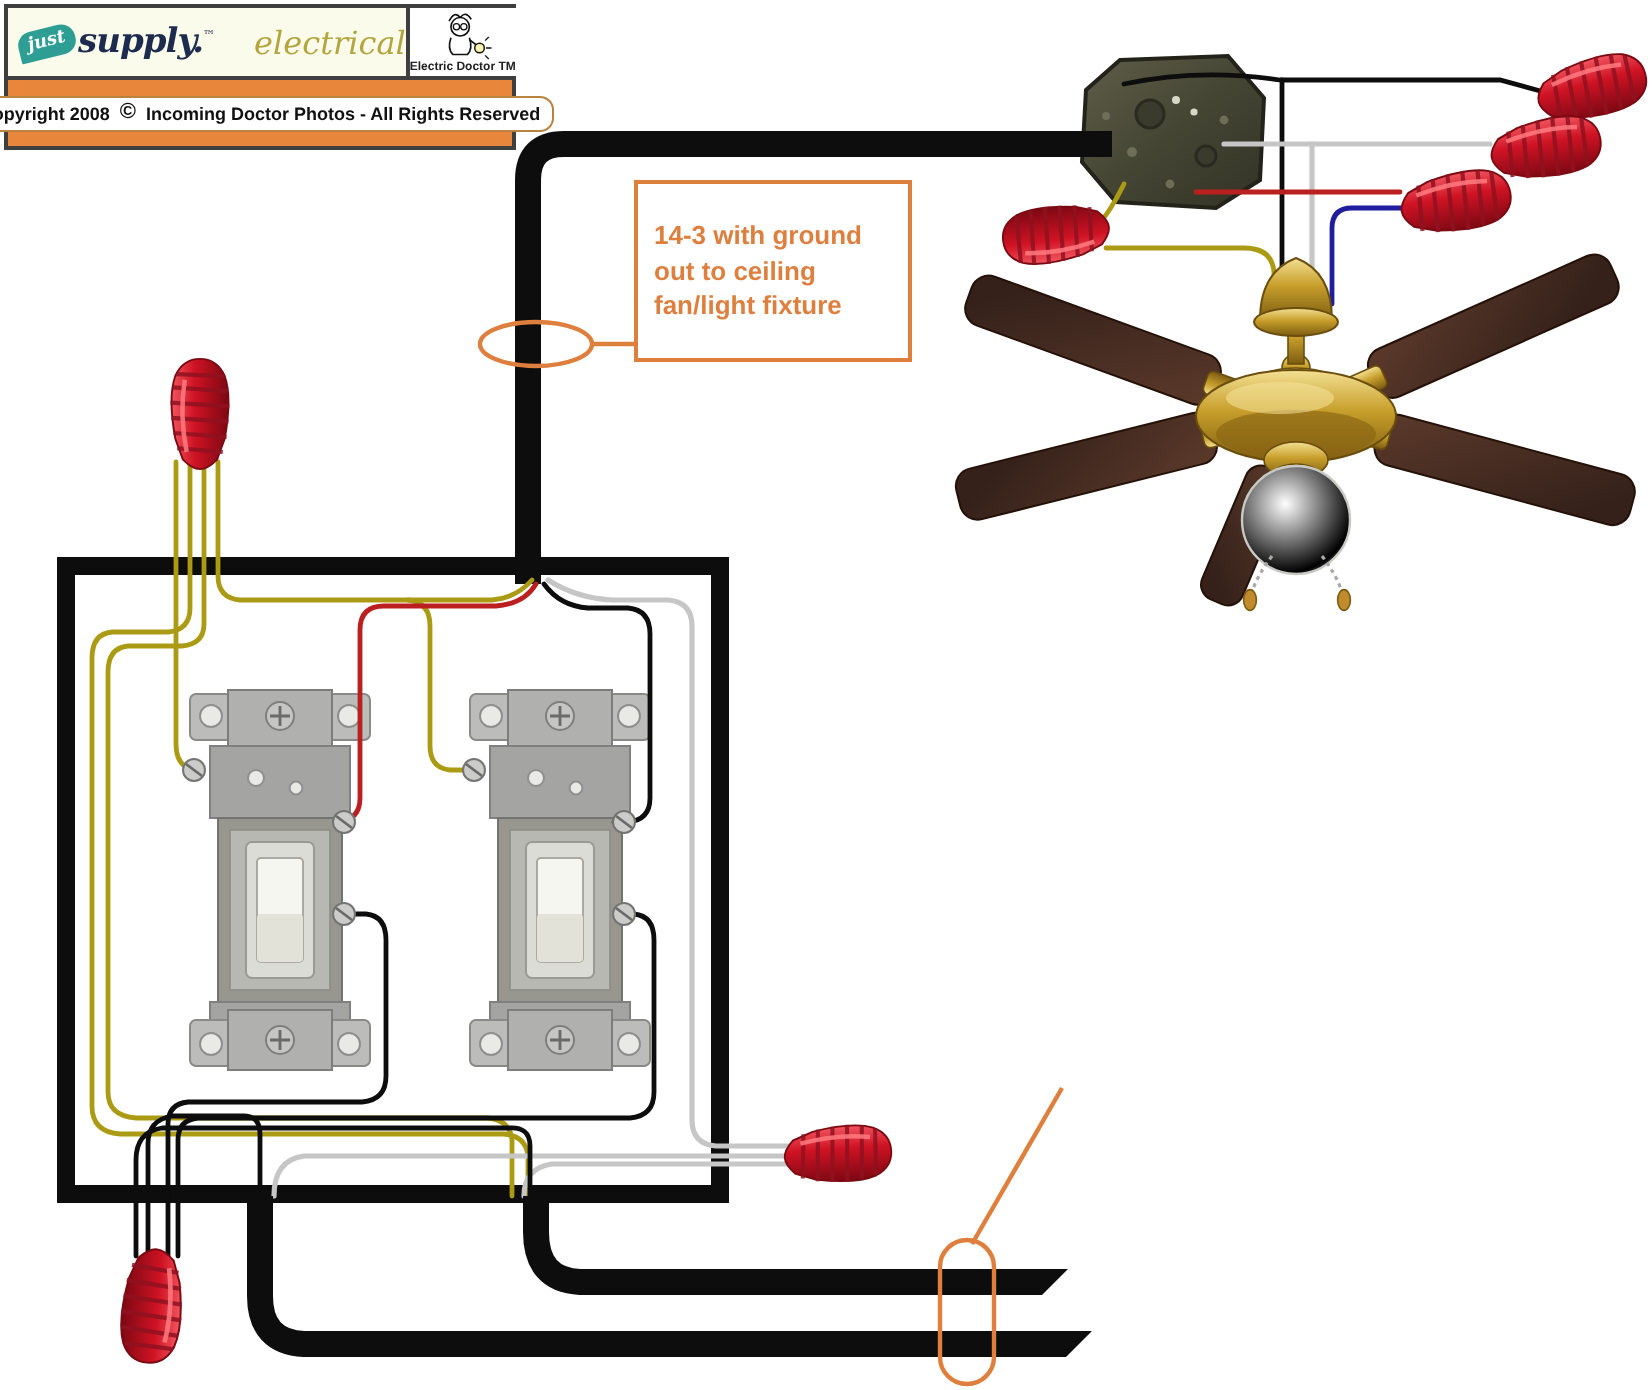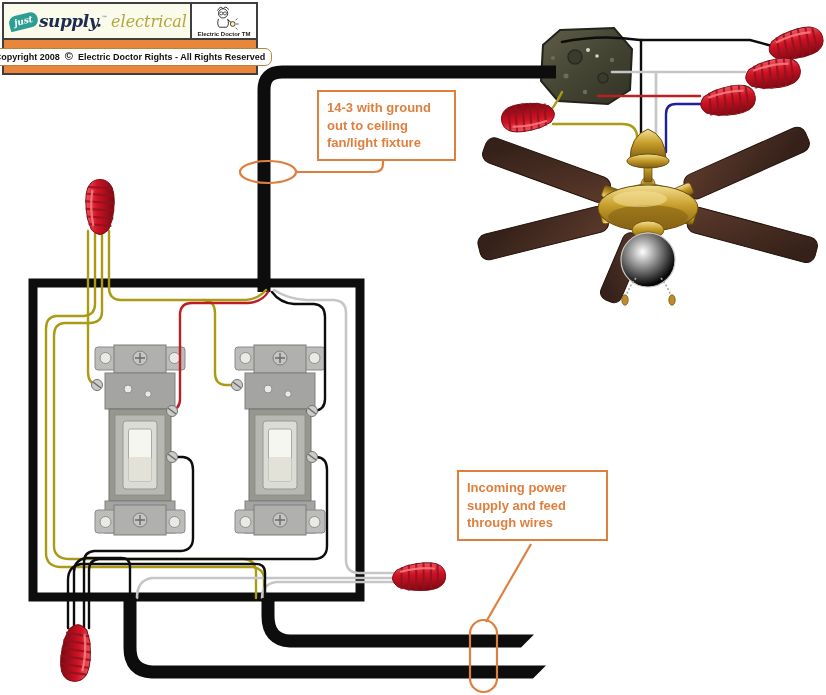--- a/index.html
+++ b/index.html
@@ -23,34 +23,34 @@
   
   .header{position:absolute;left:2px;top:2px;width:256px;border:2px solid #3f3f3f;
           background:#fff;z-index:5;box-sizing:border-box;}
   .header-top{height:34px;display:flex;align-items:stretch;}
   .brand{flex:1;background:#fbfbec;display:flex;align-items:center;padding-left:5px;}
   .bubble{display:inline-block;background:var(--c-brand-teal);color:#fff;
           font:italic bold 9px "DejaVu Serif",serif;padding:2px 5px 3px 5px;
           border-radius:7px 7px 7px 1px;transform:rotate(-14deg);margin-right:1px;}
   .answer{font:italic bold 17px "DejaVu Serif",serif;color:var(--c-brand-navy);letter-spacing:-0.5px;}
   .answer sup{font-size:6px;font-weight:normal;}
-  .product{font:italic 16px "DejaVu Serif",serif;color:var(--c-brand-olive);margin-left:4px;text-align:center;}
+  .product{font:italic 16px "DejaVu Serif",serif;color:var(--c-brand-olive);margin-left:20px;text-align:center;}
   .doctor-box{width:64px;border-left:2px solid #3f3f3f;background:#fff;display:flex;
               flex-direction:column;align-items:center;justify-content:center;gap:1px;}
   .doctor-label{font-size:6px;font-weight:bold;color:#222;white-space:nowrap;}
   .header-bar{height:33px;background:var(--c-header-bar-orange);display:flex;align-items:center;
               justify-content:center;border-top:2px solid #3f3f3f;}
   .copy-pill{background:#fff;border:1px solid #b9823f;border-radius:7px;padding:3px 6px;
              font-size:9px;font-weight:bold;color:#111;white-space:nowrap;
              display:flex;gap:5px;align-items:center;}
   .copy-sym{font-size:11px;line-height:9px;}
 
   
   .anno{position:absolute;background:#fff;border:2px solid var(--accent);color:var(--accent);
-        font-weight:bold;font-size:13px;line-height:1.35;padding:7px 8px;z-index:5;
+        font-weight:bold;font-size:13px;line-height:1.35;padding:17px 8px;z-index:5;
         box-sizing:content-box;}
   #annoA{left:317px;top:90px;width:119px;}
   #annoB{left:457px;top:470px;width:131px;}
 
   
   .w-bk{stroke:var(--c-wire-black);stroke-width:2.4;fill:none;stroke-linecap:round;}
   .w-wh{stroke:var(--c-wire-white);stroke-width:2.6;fill:none;stroke-linecap:round;}
   .w-rd{stroke:var(--c-wire-red);stroke-width:2.4;fill:none;stroke-linecap:round;}
   .w-bl{stroke:var(--c-wire-blue);stroke-width:2.4;fill:none;stroke-linecap:round;}
   .w-yl{stroke:var(--c-wire-ground-yellow);stroke-width:2.4;fill:none;stroke-linecap:round;}
@@ -322,21 +322,20 @@
           <circle cx="25.5" cy="19.5" r="2.6" fill="#fdf3b0" stroke="#111" stroke-width="0.8"></circle>
           <path d="M 28.5,15.5 l 2,-2 M 29,19.5 h 3 M 28.5,23.5 l 2,2" stroke="#111" stroke-width="0.7"></path>
         </svg>
         <div class="doctor-label">Electric Doctor TM</div>
       </div>
     </div>
     <div class="header-bar">
       <div class="copy-pill">
         <span>Copyright 2008</span>
           <span class="copy-sym">©</span>
-          <span>Electric Doctor Rights - All Rights Reserved</span>
+          <span>Incoming Doctor Photos - All Rights Reserved</span>
       </div>
     </div>
   </div>
 
   <div class="anno" id="annoA">14-3 with ground out to ceiling fan/light fixture</div>
-  <div class="anno" id="annoB">Incoming power supply and feed through wires</div>
 
 </div>
 
 </body></html>

